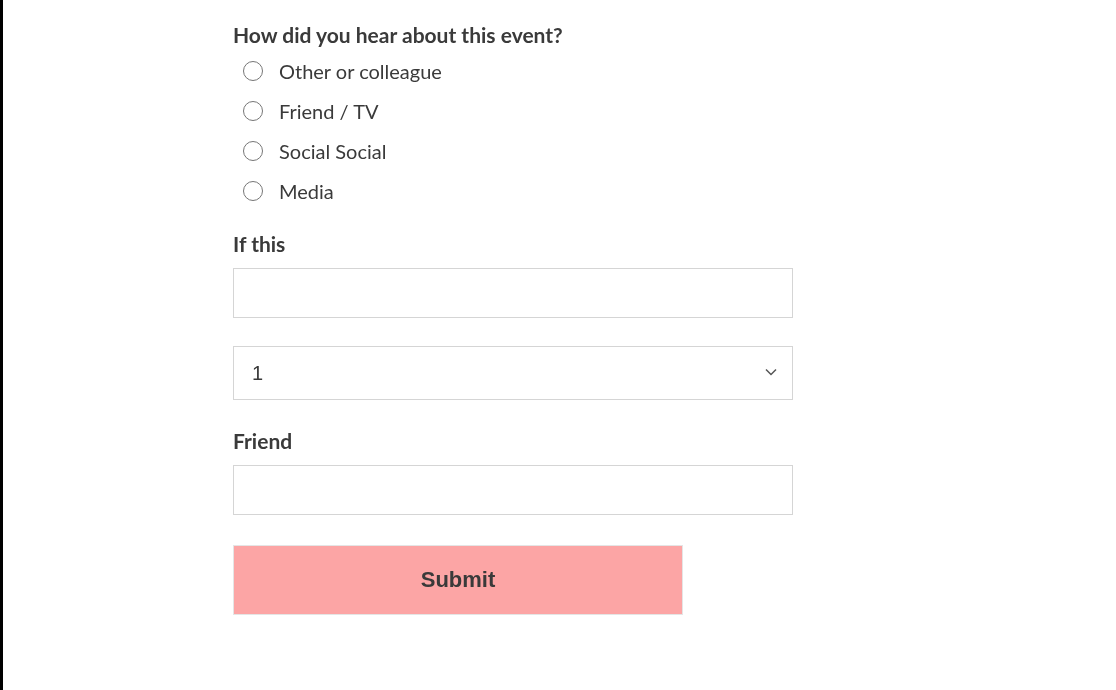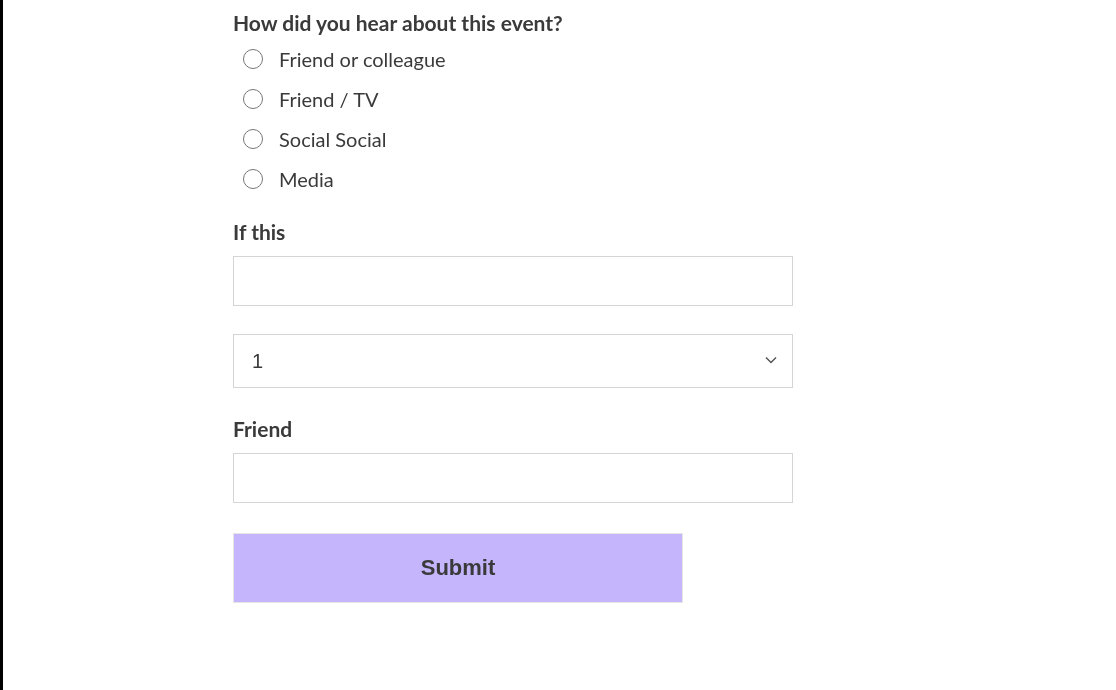--- a/index.html
+++ b/index.html
@@ -10,21 +10,21 @@
     body {
       font-family: 'Lato', 'Helvetica Neue', Helvetica, Arial, sans-serif;
       background: #ffffff;
       color: #333333;
       border-left: 3px solid #000000;
       min-height: 690px;
       width: 1116px;
     }
     .form-container {
       padding-left: 230px;
-      padding-top: 10px;
+      padding-top: 22px;
       max-width: 790px;
     }
     .field-group {
       margin-bottom: 28px;
     }
     .field-label {
       font-size: 21px;
       font-weight: 700;
       color: #3a3a3a;
       margin-bottom: 12px;
@@ -85,41 +85,41 @@
       right: 14px;
       top: 50%;
       transform: translateY(-50%);
       pointer-events: none;
       color: #555;
     }
     .submit-button {
       display: block;
       width: 450px;
       height: 70px;
-      background: #c4b5fd;
+      background: #fca5a5;
       border: 1px solid #e5e5e5;
       color: #3a3a3a;
       font-size: 22px;
       font-weight: 700;
       cursor: pointer;
       text-align: center;
       margin-top: 30px;
     }
   </style>
 </head>
 <body>
 
 <div class="form-container">
 
   <div class="field-group">
     <span class="field-label">How did you hear about this event?</span>
     <ul class="radio-group">
       <li class="radio-item">
         <input type="radio" name="hear" id="r0" style="">
-        <label for="r0">Friend or colleague</label>
+        <label for="r0">Other or colleague</label>
       </li>
       <li class="radio-item">
         <input type="radio" name="hear" id="r1" style="">
         <label for="r1">Friend / TV</label>
       </li>
       <li class="radio-item">
         <input type="radio" name="hear" id="r2" style="">
         <label for="r2">Social Social</label>
       </li>
       <li class="radio-item">

